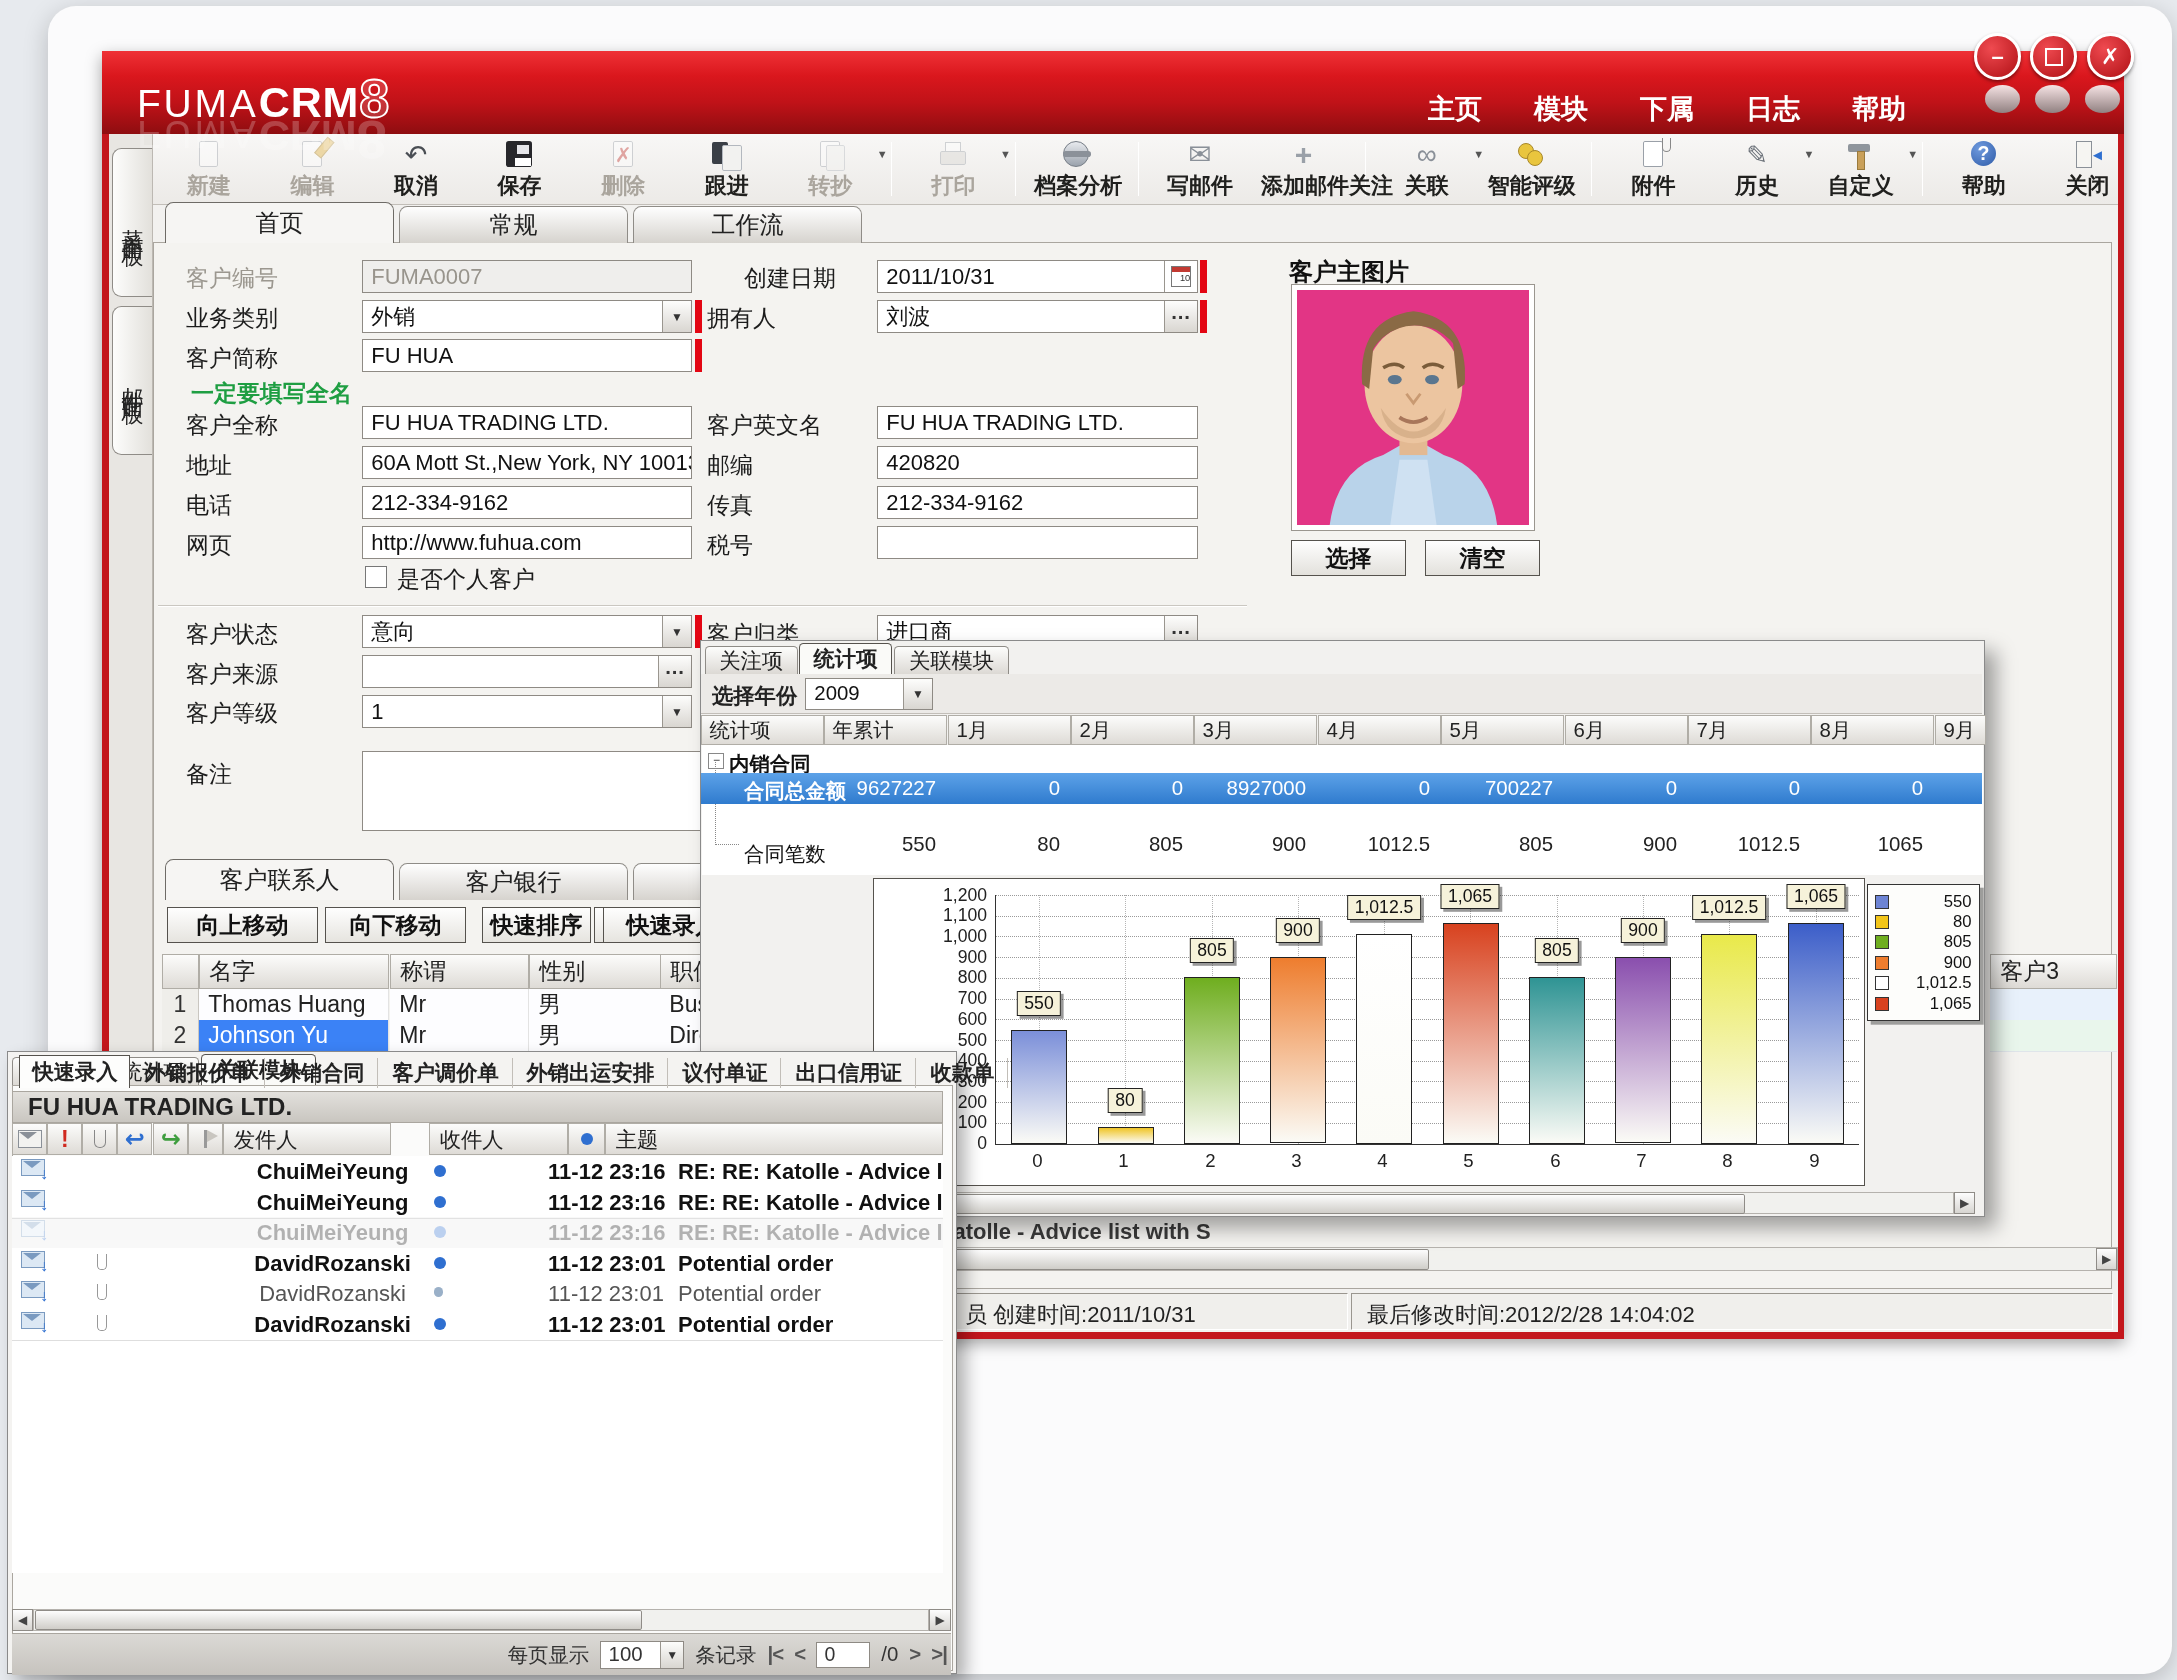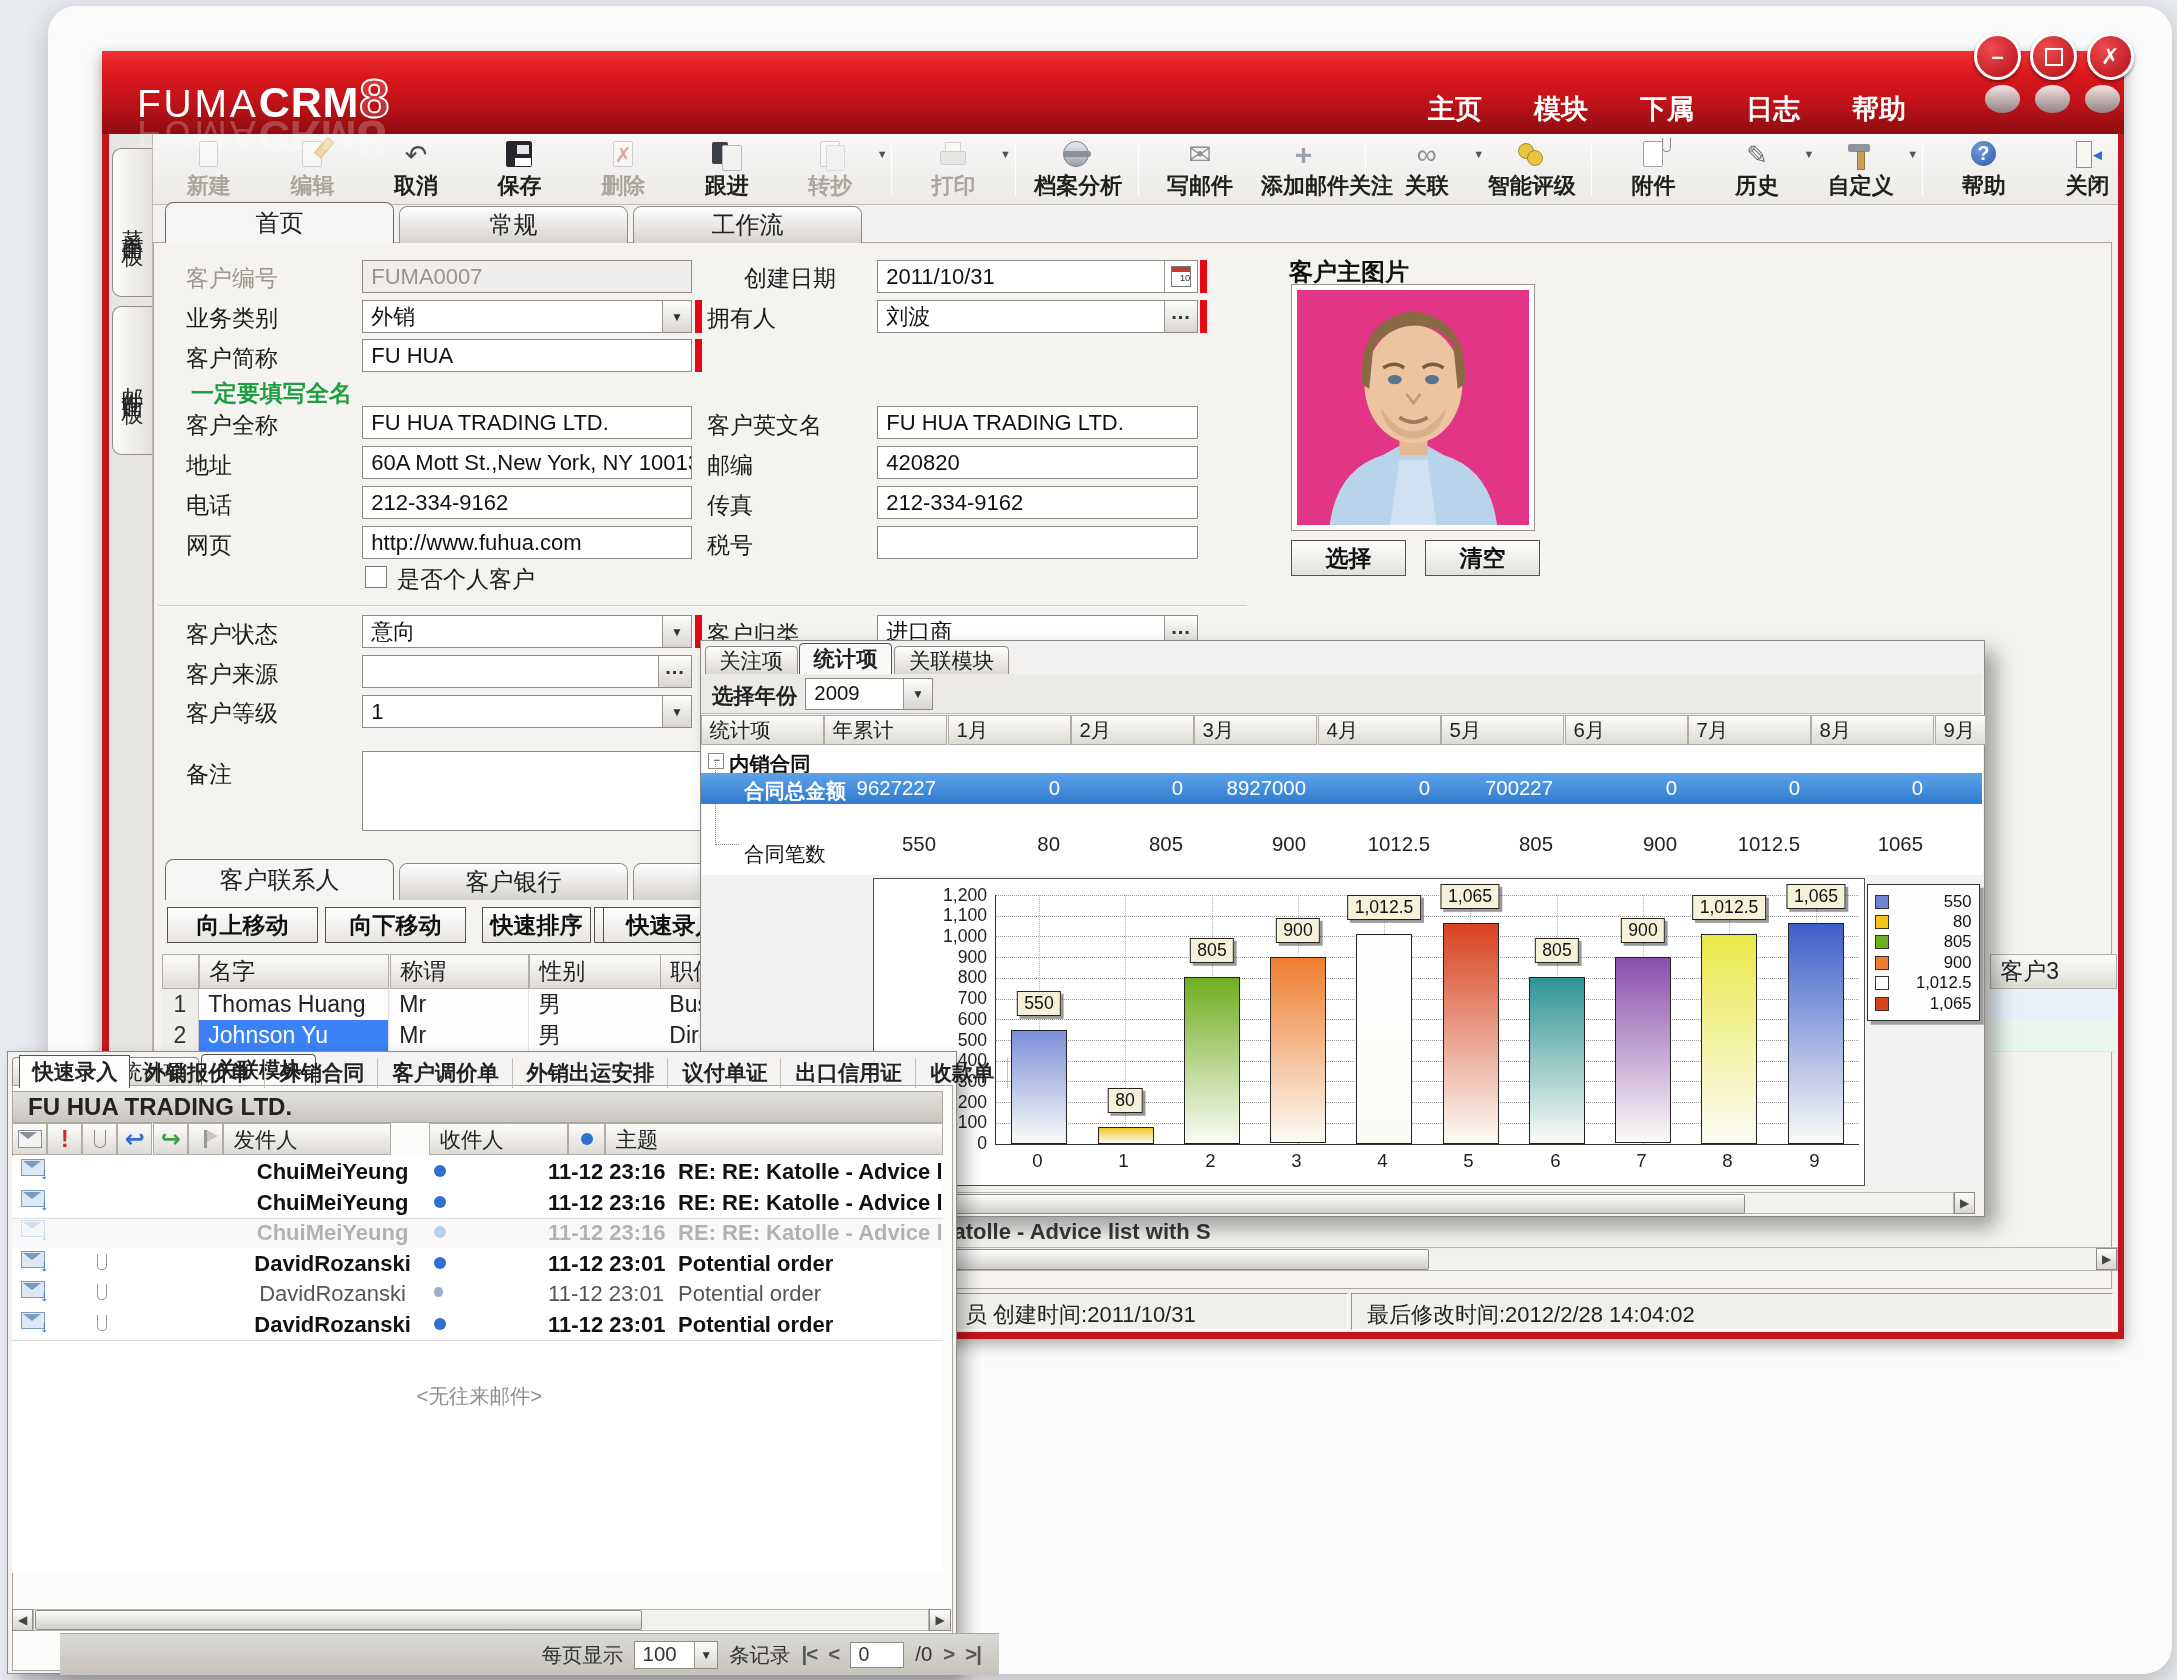--- a/index.html
+++ b/index.html
@@ -137,21 +137,21 @@
   .mrow{position:absolute;left:0;width:100%;height:31px;border-bottom:0.9px solid #dedede;}
   .mrow .mi-env{position:absolute;left:9.3px;top:2.8px;width:24px;height:17.6px;background:#dce8f4;border:1.9px solid #7a9ac0;box-sizing:border-box;}
   .mrow .mi-env:before{content:"";position:absolute;left:0.9px;top:0.9px;border-left:9.3px solid transparent;border-right:9.3px solid transparent;border-top:7.4px solid #7a9ac0;}
   .mi-arr{position:absolute;left:28px;top:9.3px;font-size:16px;font-weight:bold;color:#2f6fd0;}
   .mi-clip{position:absolute;left:85px;top:5.6px;width:8.3px;height:15px;border:1.9px solid #999;border-top:none;border-radius:0 0 4.6px 4.6px;}
   .m-sender{position:absolute;left:221px;top:2.8px;width:199px;text-align:center;font-size:22px;color:#111;white-space:nowrap;}
   .m-dot{position:absolute;left:422px;top:9.3px;width:12px;height:12px;border-radius:50%;background:#2f6fd0;}
   .m-dt{position:absolute;left:536px;top:2.8px;font-size:22px;color:#111;white-space:nowrap;}
   .m-subj{position:absolute;left:666px;top:2.8px;font-size:22px;color:#111;white-space:nowrap;}
   #mail-empty{position:absolute;left:0;top:330px;width:942px;text-align:center;font-size:20.4px;color:#8d8d8d;}
-  #mail-pager{position:absolute;left:3.7px;top:581px;width:939px;height:42px;background:linear-gradient(#dbd9d5,#c6c3be);border-top:0.9px solid #aaa69f;display:flex;align-items:center;justify-content:flex-end;gap:11px;padding-right:18px;box-sizing:border-box;font-size:20.4px;color:#333;margin-left:48px;}
+  #mail-pager{position:absolute;left:3.7px;top:581px;width:939px;height:42px;background:linear-gradient(#dbd9d5,#c6c3be);border-top:0.9px solid #aaa69f;display:flex;align-items:center;justify-content:flex-end;gap:11px;padding-right:4px;box-sizing:border-box;font-size:20.4px;color:#333;}
   #pp-combo{width:82px;height:26px;background:#fff;border:0.9px solid #8e8a84;display:flex;align-items:center;cursor:pointer;}
   #pp-combo .f-dd{width:22px;}
   #pg-input{width:54px;height:26px;background:#fff;border:0.9px solid #8e8a84;font-size:19.5px;display:flex;align-items:center;padding-left:7.4px;box-sizing:border-box;cursor:text;}
   .pg-nav{font-weight:bold;color:#555;cursor:pointer;letter-spacing:-0.9px;}
   
   .hic-env{width:24px;height:17.6px;background:#f2f2f0;border:1.9px solid #8a9098;position:relative;box-sizing:border-box;}
   .hic-env:before{content:"";position:absolute;left:0.9px;top:0.9px;border-left:9.3px solid transparent;border-right:9.3px solid transparent;border-top:7.4px solid #8a9098;}
   .hic-ex{color:#d02a20;font-size:23px;font-weight:bold;}
   .hic-clip{width:9.3px;height:16.7px;border:1.9px solid #888;border-top:none;border-radius:0 0 5.6px 5.6px;}
   .hic-rep{color:#2f6fd0;font-size:24px;font-weight:bold;}
@@ -752,21 +752,20 @@
       <div class="mrow" style="top: 153px; opacity: 1; background: rgb(255, 255, 255);">
         <div class="mi-env"></div>
         <div class="mi-arr">↓</div>
         <div class="mi-clip"></div>
         <div class="m-sender" style="font-weight: bold; color: rgb(17, 17, 17);">DavidRozanski</div>
         <div class="m-dot"></div>
         <div class="m-dt" style="font-weight: bold; color: rgb(17, 17, 17);">11-12 23:01</div>
         <div class="m-subj" style="font-weight: bold; color: rgb(17, 17, 17);">Potential order</div>
       </div>
     </div>
-  <div id="mail-empty">&lt;无往来邮件&gt;</div>
   <div class="sb-btn" style="left:3.7px;top:557px;width:21.3px;height:22px;">◀</div>
   <div class="sb-track" style="left:25px;top:557px;width:896px;height:22px;"></div>
   <div class="sb-thumb" style="left:27px;top:558px;width:605px;height:17.6px;"></div>
   <div class="sb-btn" style="left:921px;top:557px;width:21.3px;height:22px;">▶</div>
   <div id="mail-pager">
       <div>每页显示</div>
       <div id="pp-combo">
         <div style="flex: 1 1 0%; padding-left: 7.4px;">100</div>
         <div class="f-dd">▼</div>
       </div>

